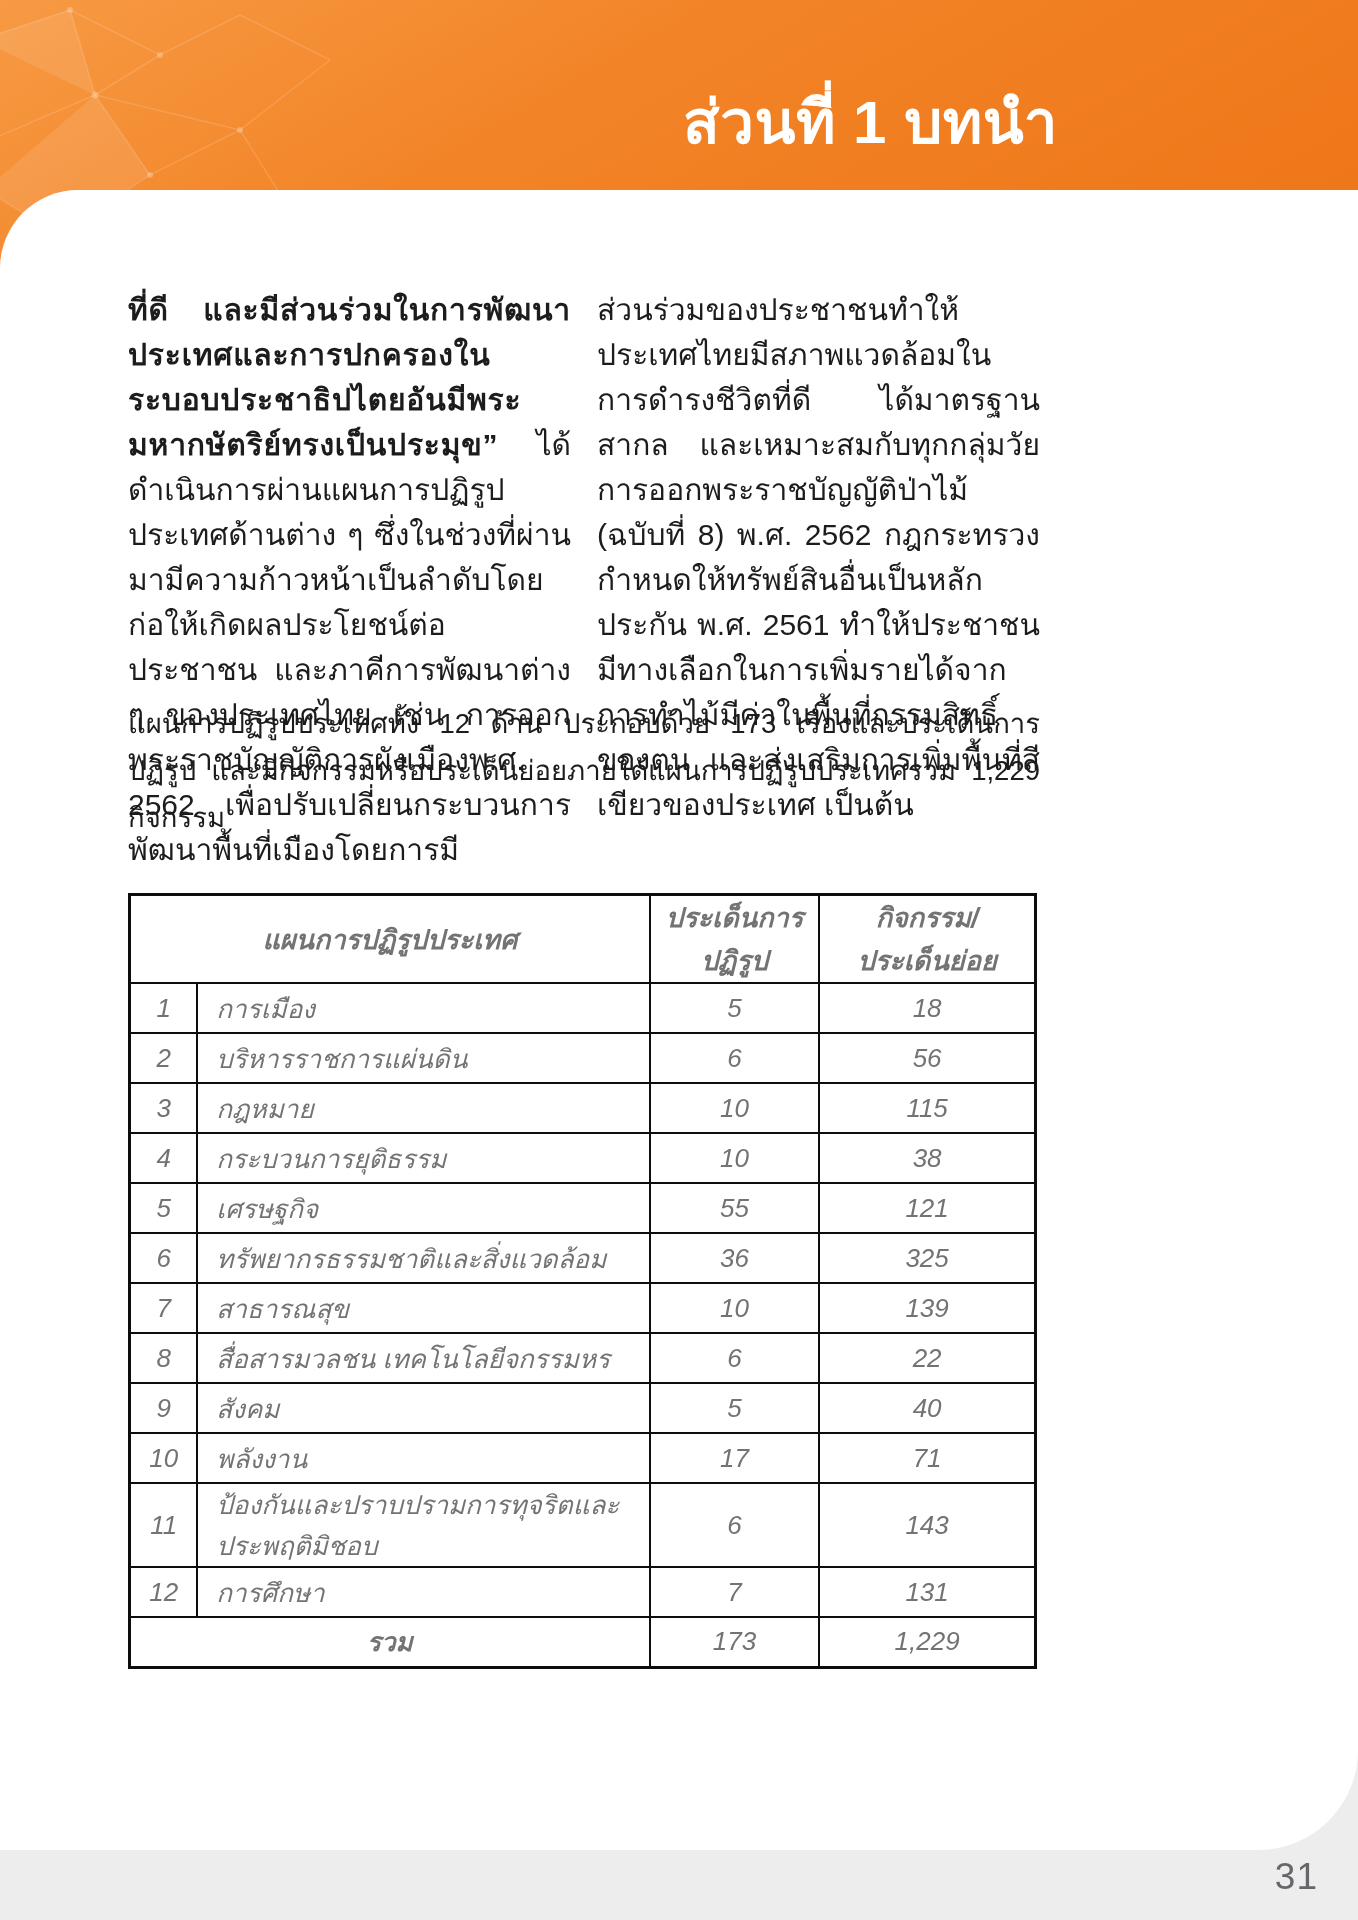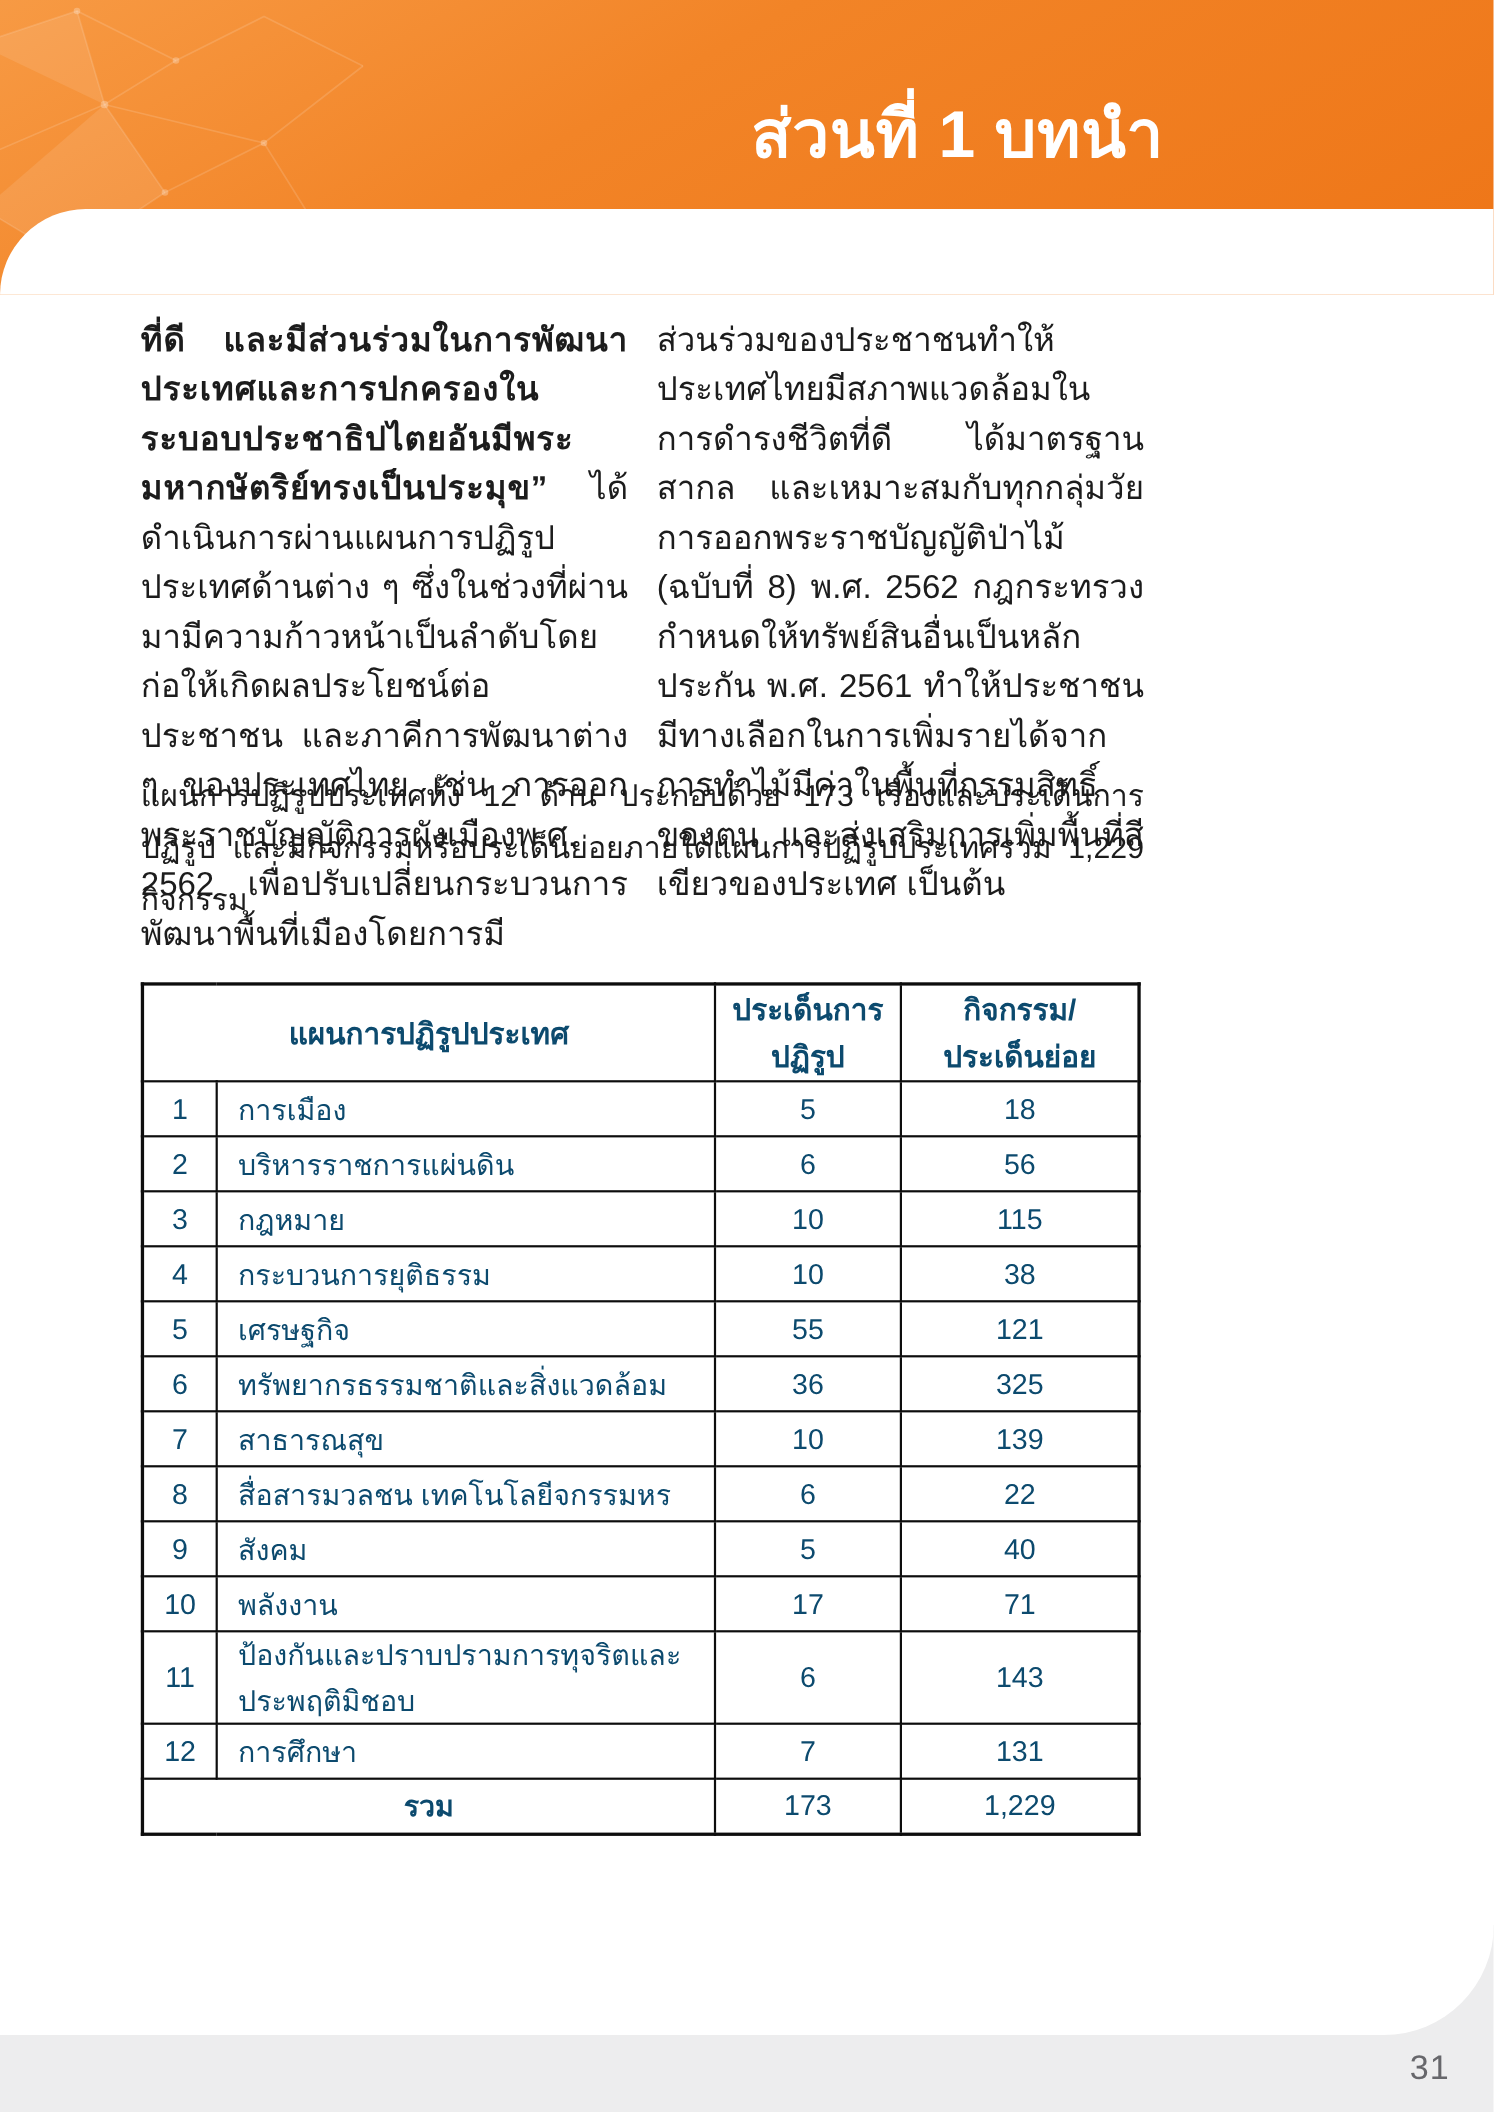--- a/index.html
+++ b/index.html
@@ -72,21 +72,22 @@
 
   
   .reform-table {
     position: absolute;
     top: 893px;
     left: 128px;
     width: 909px;
     border-collapse: collapse;
     border: 3px solid #0d0d0d;
     font-size: 26px;
-    color: #0c4a6e;
+    color: #737373;
+    font-style: italic;
   }
   .reform-table th, .reform-table td {
     border: 2px solid #0d0d0d;
     height: 50px;
     padding: 0 10px;
     background: #ffffff;
   }
   .reform-table th { font-weight: 700; font-size: 27px; text-align: center; }
   .c-num    { text-align: center; width: 68px; }
   .c-name   { text-align: left; padding-left: 18px !important; }
@@ -104,21 +105,21 @@
     position: absolute;
     left: 0; right: 0; top: 0;
     height: 100px;
     background: #ffffff;
     border-bottom-right-radius: 100px;
   }
   .page-number {
     position: absolute;
     right: 40px;
     bottom: 22px;
-    font-size: 31px;
+    font-size: 37px;
     color: #67676b;
     letter-spacing: 1px;
   }
 </style>
 </head>
 <body>
 
 <div class="page">
 
   <div class="header">

